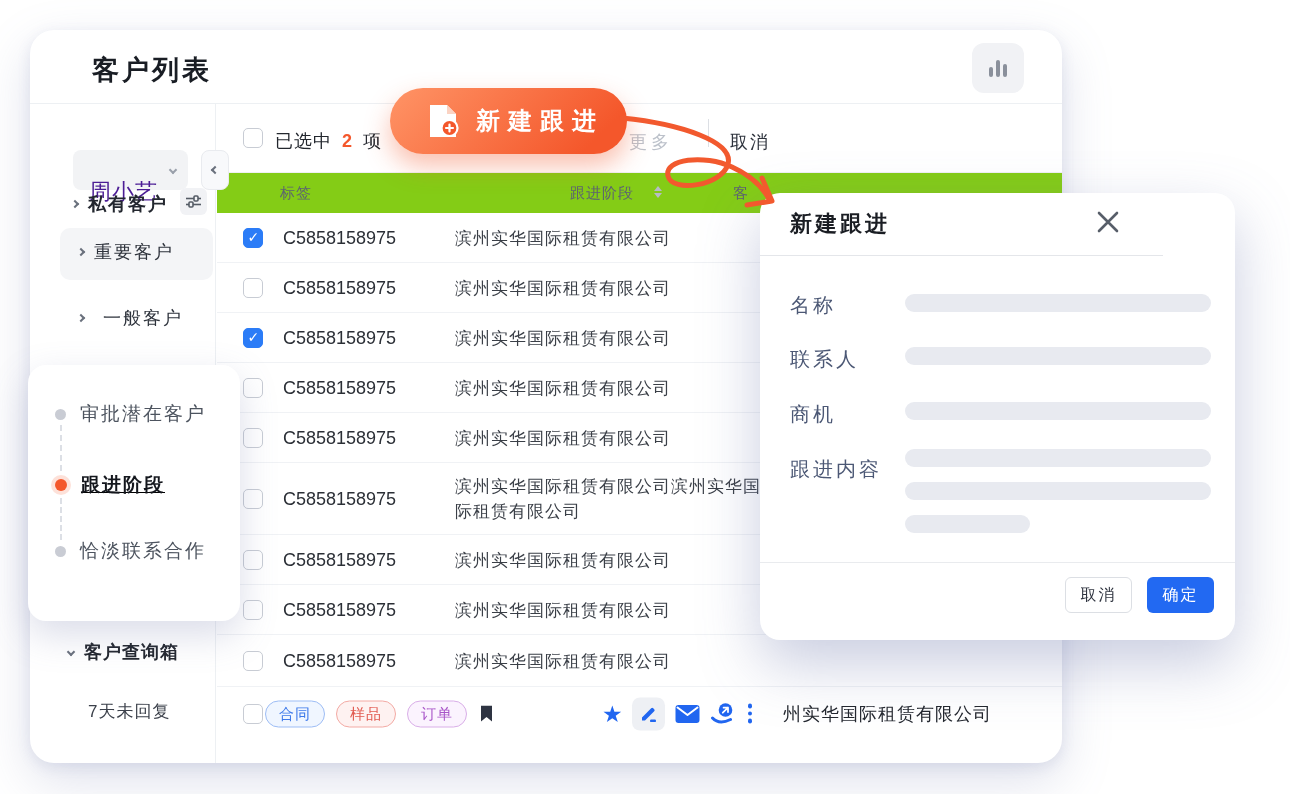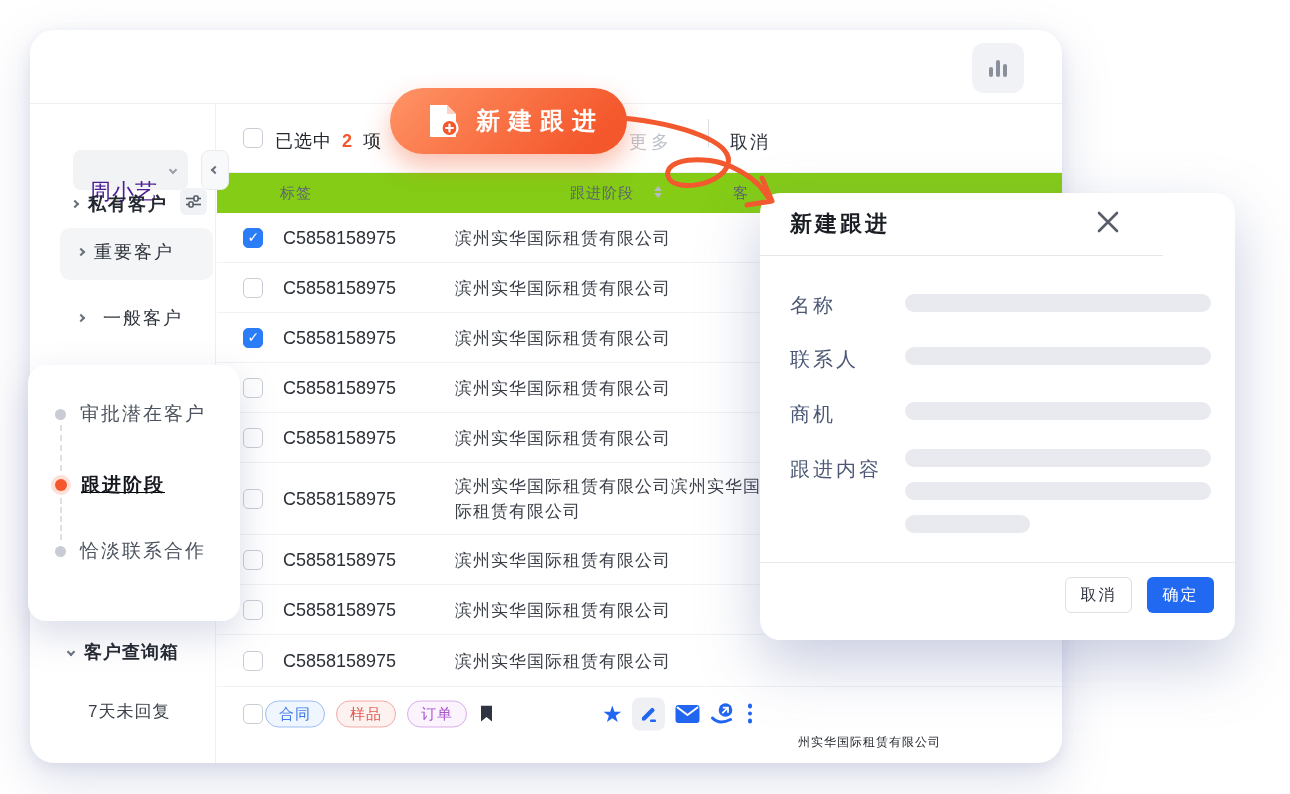--- a/index.html
+++ b/index.html
@@ -67,21 +67,21 @@
   .pill { font-size:15px; padding:3px 13px; border-radius:15px; border:1px solid; letter-spacing:1px; }
   .pill.blue { color:#3d79ea; border-color:#9dbdf5; background:#f0f6ff; }
   .pill.red { color:#e25a50; border-color:#f3aaa4; background:#fef2f1; }
   .pill.purple { color:#a855c8; border-color:#d9aee8; background:#fbf3fe; }
   .acticons { position:absolute; left:385px; top:50%; transform:translateY(-50%); display:flex; align-items:center; }
   .star { color:#2166f0; font-size:23px; line-height:1; cursor:pointer; }
   .icon-box { width:33px; height:33px; background:#eef0f4; border-radius:8px; display:flex; align-items:center; justify-content:center; margin-left:9px; cursor:pointer; }
   .mail, .transfer { margin-left:10px; cursor:pointer; display:flex; }
   .dots { margin-left:13px; display:flex; flex-direction:column; gap:3px; cursor:pointer; }
   .dots i { width:4.5px; height:4.5px; border-radius:50%; background:#2166f0; display:block; }
-  .company { position:absolute; left:581px; top:50%; transform:translateY(-50%); font-size:12px; color:#23272e; letter-spacing:1px; white-space:nowrap;margin-top:28px; }
+  .company { position:absolute; left:566px; top:50%; transform:translateY(-50%); font-size:18px; color:#23272e; letter-spacing:1px; white-space:nowrap; }
 
   
   .stage-card { position:absolute; left:28px; top:365px; width:212px; height:256px; background:#fff; border-radius:18px;
                 box-shadow:0 14px 36px rgba(110,120,168,.25); z-index:10; }
   .stage-item { position:absolute; left:0; display:flex; align-items:center; gap:14px; padding-left:27px; cursor:pointer; }
   .dot { width:11px; height:11px; border-radius:50%; background:#c9ccd4; flex:0 0 auto; }
   .dot.active { width:12px; height:12px; background:#f4572b; box-shadow:0 0 0 4px rgba(244,87,43,.18); }
   .stage-item .lbl { font-size:19px; color:#4d545f; letter-spacing:2px; white-space:nowrap; }
   .stage-item.active .lbl { color:#14171d; font-weight:bold; }
   .dash { position:absolute; left:32px; width:0; border-left:2px dashed #dcdfe5; }
@@ -107,20 +107,21 @@
   .m-foot-hr { position:absolute; left:0; top:369px; width:100%; height:1px; background:#e9ebee; }
   .m-btn { position:absolute; top:384px; width:67px; height:36px; border-radius:6px; font-size:16px; letter-spacing:2px;
            display:flex; align-items:center; justify-content:center; cursor:pointer; }
   .m-cancel { left:305px; background:#fff; border:1px solid #dcdfe4; color:#303540; }
   .m-confirm { left:387px; background:#2269f2; color:#fff; }
 </style>
 </head>
 <body>
 
 <div class="window">
+  <div class="win-title">客户列表</div>
   <div class="chart-btn">
     <span style="display:flex;align-items:flex-end;gap:3px;">
       <i style="height:10px;width:4px;background:#8a909b;border-radius:2px;display:block;"></i>
       <i style="height:17px;width:4px;background:#8a909b;border-radius:2px;display:block;"></i>
       <i style="height:13px;width:4px;background:#8a909b;border-radius:2px;display:block;"></i>
     </span>
   </div>
   <div class="win-hr"></div>
 
   <div class="sidebar">

